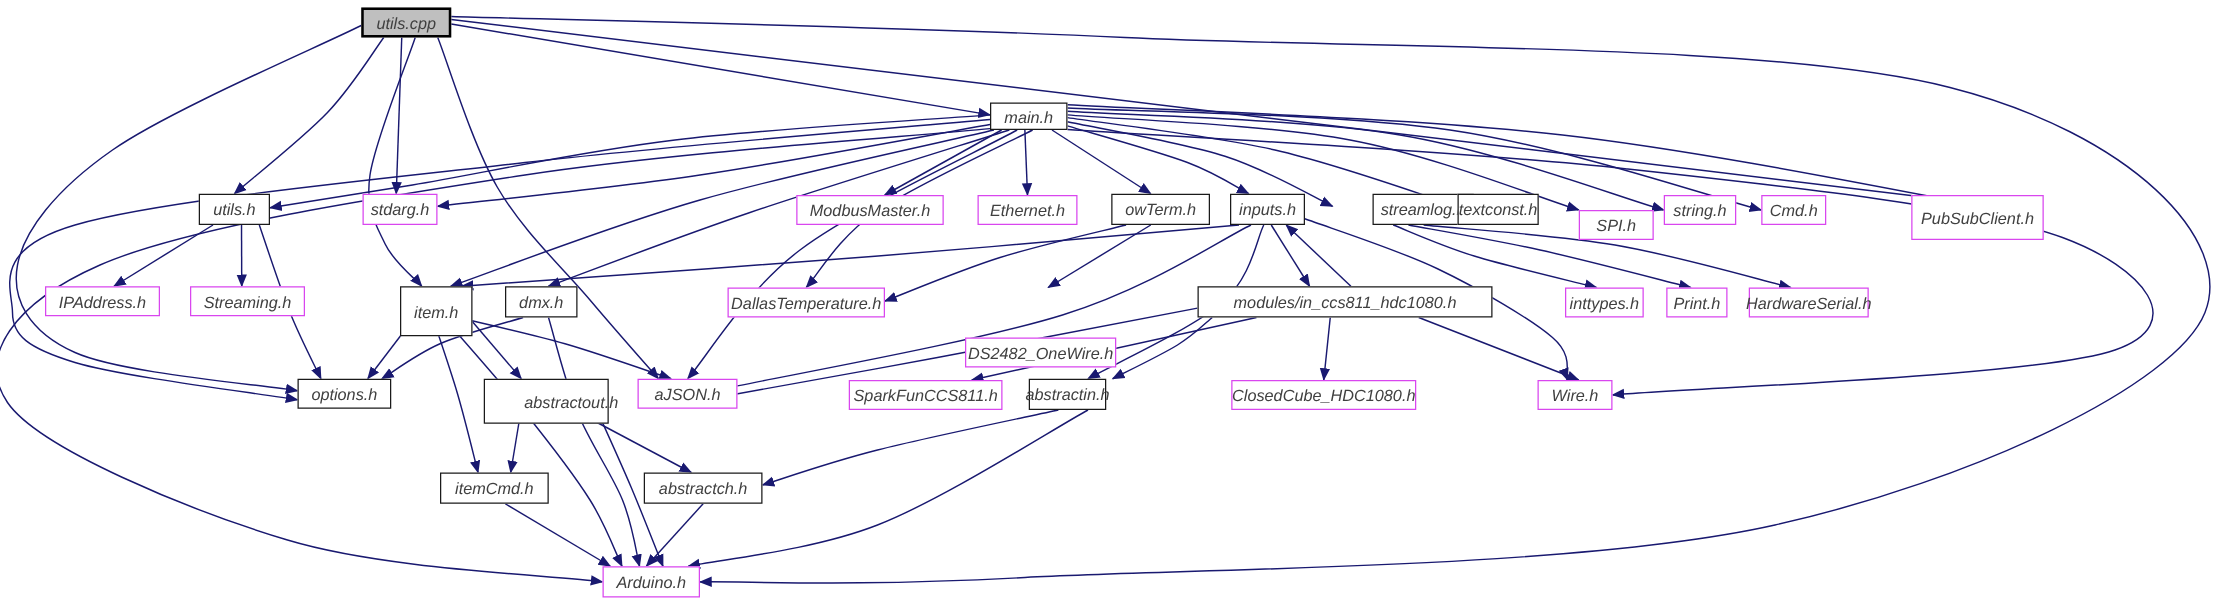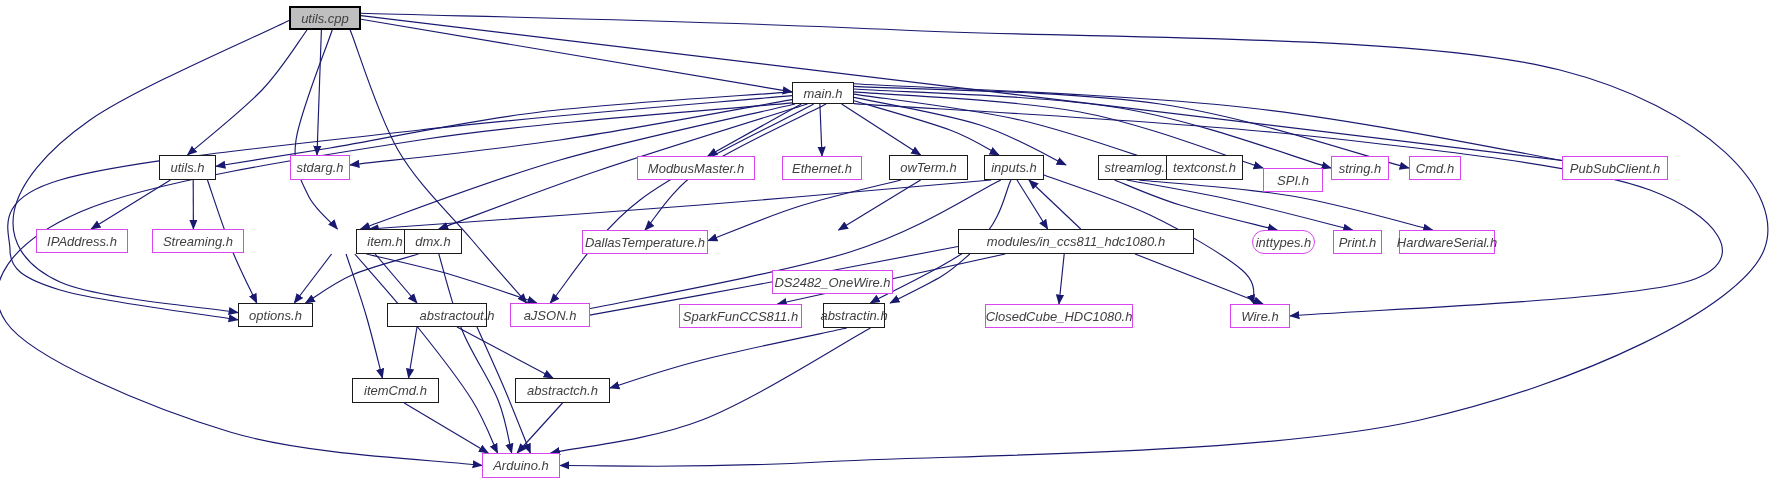--- a/index.html
+++ b/index.html
@@ -101,37 +101,37 @@
   <div id="node-layer">
       <div class="node source" style="left: 289px; top: 6px; width: 72px; height: 24px;">utils.cpp</div>
       <div class="node internal" style="left: 792px; top: 82px; width: 62px; height: 22px;">main.h</div>
       <div class="node internal" style="left: 159px; top: 155px; width: 57px; height: 25px;">utils.h</div>
       <div class="node external" style="left: 290px; top: 155px; width: 60px; height: 25px;">stdarg.h</div>
       <div class="node external" style="left: 637px; top: 156px; width: 118px; height: 24px;">ModbusMaster.h</div>
       <div class="node external" style="left: 782px; top: 156px; width: 80px; height: 24px;">Ethernet.h</div>
       <div class="node internal" style="left: 889px; top: 155px; width: 79px; height: 25px;">owTerm.h</div>
       <div class="node internal" style="left: 984px; top: 155px; width: 60px; height: 25px;">inputs.h</div>
       <div class="node internal" style="left: 1078px; top: 155px; width: 81px; height: 25px; margin-left: 20px;">streamlog.h</div>
-      <div class="node internal" style="left: 1166px; top: 155px; width: 77px; height: 25px;">textconst.h</div>
+      <div class="node internal" style="left: 1166px; top: 155px; width: 65px; height: 25px;">textconst.h</div>
       <div class="node external" style="left: 1263px; top: 168px; width: 60px; height: 24px;">SPI.h</div>
       <div class="node external" style="left: 1331px; top: 156px; width: 58px; height: 24px;">string.h</div>
       <div class="node external" style="left: 1409px; top: 156px; width: 52px; height: 24px;">Cmd.h</div>
-      <div class="node external" style="left: 1562px; top: 156px; width: 106px; height: 24px;">PubSubClient.h</div>
+      <div class="node external" style="left: 1529px; top: 156px; width: 106px; height: 36px;">PubSubClient.h</div>
       <div class="node external" style="left: 36px; top: 229px; width: 92px; height: 24px;">IPAddress.h</div>
       <div class="node external" style="left: 152px; top: 229px; width: 92px; height: 24px;">Streaming.h</div>
-      <div class="node internal" style="left: 320px; top: 229px; width: 58px; height: 25px; margin-left: 36px;">item.h</div>
+      <div class="node internal" style="left: 320px; top: 229px; width: 58px; height: 40px;">item.h</div>
       <div class="node internal" style="left: 404px; top: 229px; width: 58px; height: 25px;">dmx.h</div>
       <div class="node external" style="left: 582px; top: 230px; width: 126px; height: 24px;">DallasTemperature.h</div>
       <div class="node external" style="left: 772px; top: 230px; width: 121px; height: 24px; margin-top: 40px;">DS2482_OneWire.h</div>
       <div class="node internal" style="left: 958px; top: 229px; width: 236px; height: 25px;">modules/in_ccs811_hdc1080.h</div>
-      <div class="node external" style="left: 1252px; top: 230px; width: 63px; height: 24px; border-radius: 12px;">inttypes.h</div>
+      <div class="node external" style="left: 1252px; top: 230px; width: 63px; height: 24px;">inttypes.h</div>
       <div class="node external" style="left: 1333px; top: 230px; width: 49px; height: 24px;">Print.h</div>
       <div class="node external" style="left: 1399px; top: 230px; width: 96px; height: 24px;">HardwareSerial.h</div>
       <div class="node internal" style="left: 238px; top: 303px; width: 75px; height: 24px;">options.h</div>
-      <div class="node internal" style="left: 387px; top: 303px; width: 100px; height: 24px; padding-left: 40px;">abstractout.h</div>
+      <div class="node internal" style="left: 387px; top: 303px; width: 100px; height: 36px; padding-left: 40px;">abstractout.h</div>
       <div class="node external" style="left: 510px; top: 303px; width: 80px; height: 24px;">aJSON.h</div>
       <div class="node external" style="left: 679px; top: 304px; width: 123px; height: 24px;">SparkFunCCS811.h</div>
       <div class="node internal" style="left: 823px; top: 303px; width: 62px; height: 25px;">abstractin.h</div>
       <div class="node external" style="left: 985px; top: 304px; width: 148px; height: 24px;">ClosedCube_HDC1080.h</div>
       <div class="node external" style="left: 1230px; top: 304px; width: 60px; height: 24px;">Wire.h</div>
       <div class="node internal" style="left: 352px; top: 378px; width: 87px; height: 25px;">itemCmd.h</div>
       <div class="node internal" style="left: 515px; top: 378px; width: 95px; height: 25px;">abstractch.h</div>
       <div class="node external" style="left: 482px; top: 453px; width: 78px; height: 25px;">Arduino.h</div>
     </div>
 </div>

